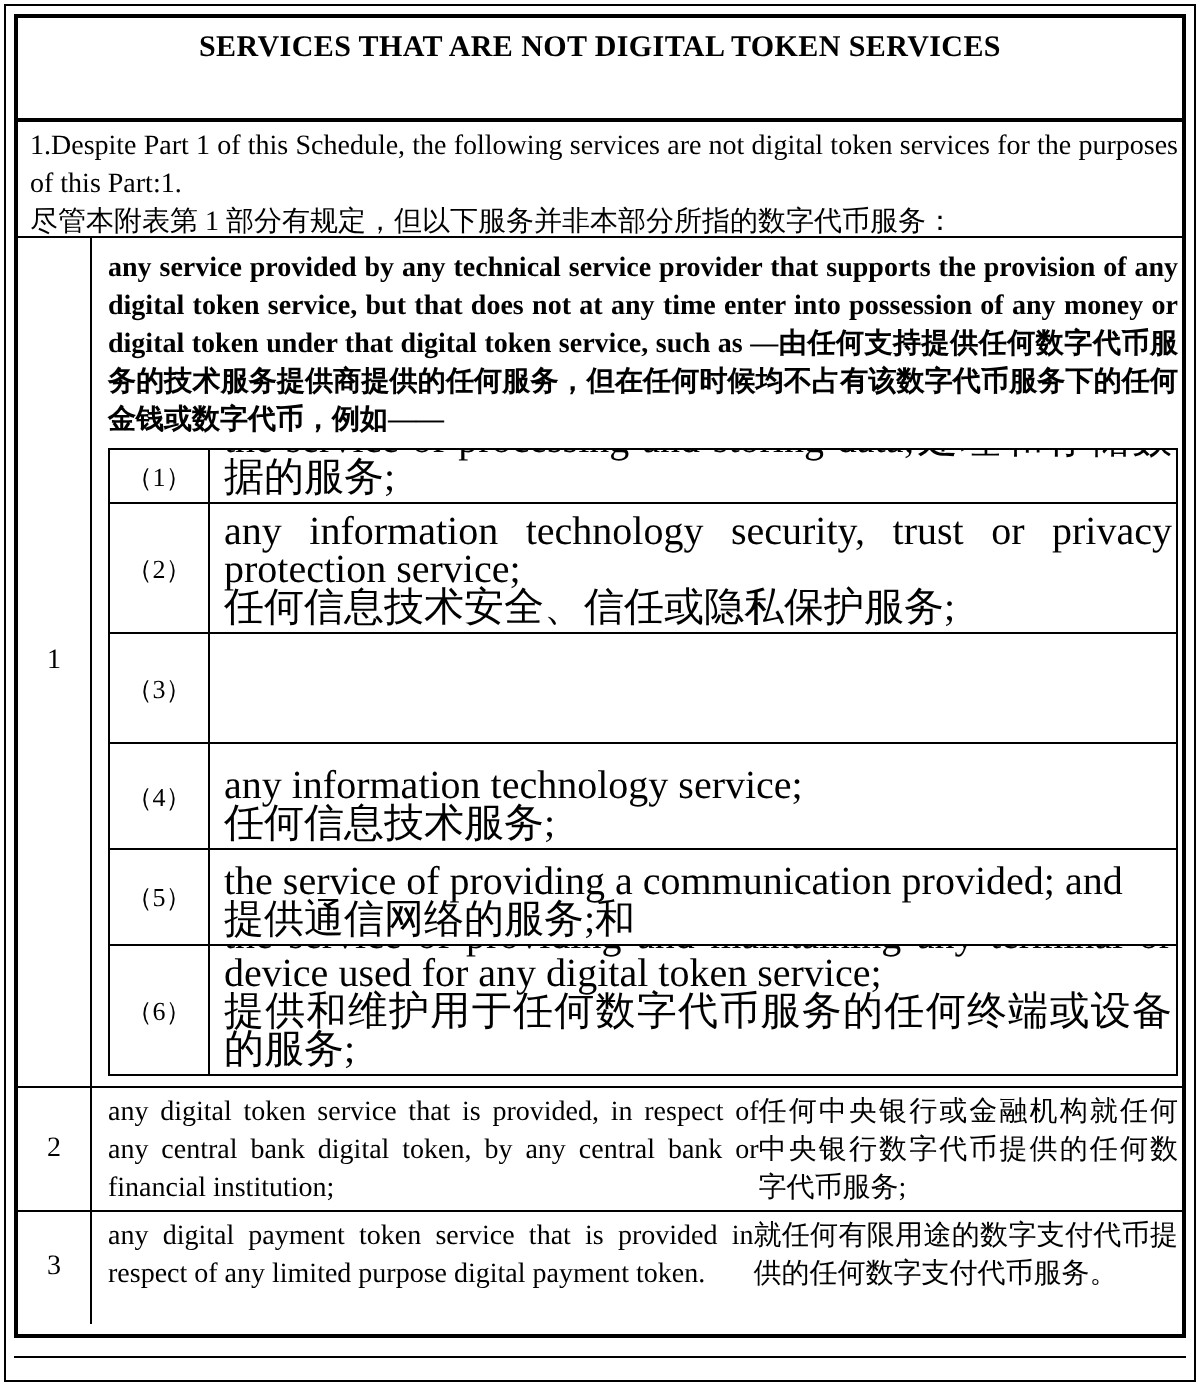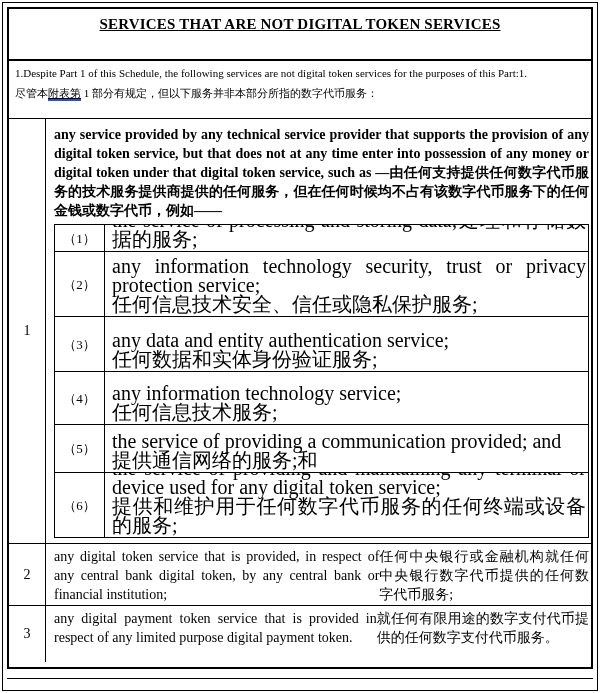--- a/index.html
+++ b/index.html
@@ -24,37 +24,36 @@
   
   .r-header {
     height: 52px;
     border-bottom: 2px solid #000;
     text-align: center;
     font-weight: bold;
     padding-top: 5px;
     font-size: 15px;
     overflow: hidden;
   }
-  .title-en { line-height: 21px; letter-spacing: 0.2px; text-decoration: underline; }
+  .title-en { line-height: 21px; letter-spacing: 0.2px; }
   .title-zh { line-height: 23px; }
   
   .r-intro {
     height: 58px;
     border-bottom: 1px solid #000;
     padding: 3px 2px 4px 6px;
-    font-size: 11px;
+    font-size: 14px;
     line-height: 19px;
     overflow: hidden;
   }
   .jtext { text-align: justify; }
   .zh-line { line-height: 20px; }
   .sched-link {
     border-bottom: 2px solid #2a52be;
     cursor: pointer;
-    text-decoration: underline;
   }
   
   .row { display: flex; border-bottom: 1px solid #000; overflow: hidden; }
   .r1 { height: 425px; }
   .r2 { height: 62px; }
   .r3 { height: 56px; border-bottom: none; }
   .num-col {
     flex: 0 0 37px;
     border-right: 1px solid #000;
     display: flex;
@@ -141,24 +140,20 @@
           </div>
           <div class="srow s2">
             <div class="snum">（2）</div>
             <div class="stext">
               <div>any information technology security, trust or privacy protection service;</div>
               <div>任何信息技术安全、信任或隐私保护服务;</div>
             </div>
           </div>
           <div class="srow s3">
             <div class="snum">（3）</div>
-            <div class="stext">
-              <div>any data and entity authentication service;</div>
-              <div>任何数据和实体身份验证服务;</div>
-            </div>
           </div>
           <div class="srow s4">
             <div class="snum">（4）</div>
             <div class="stext">
               <div>any information technology service;</div>
               <div>任何信息技术服务;</div>
             </div>
           </div>
           <div class="srow s5">
             <div class="snum">（5）</div>

